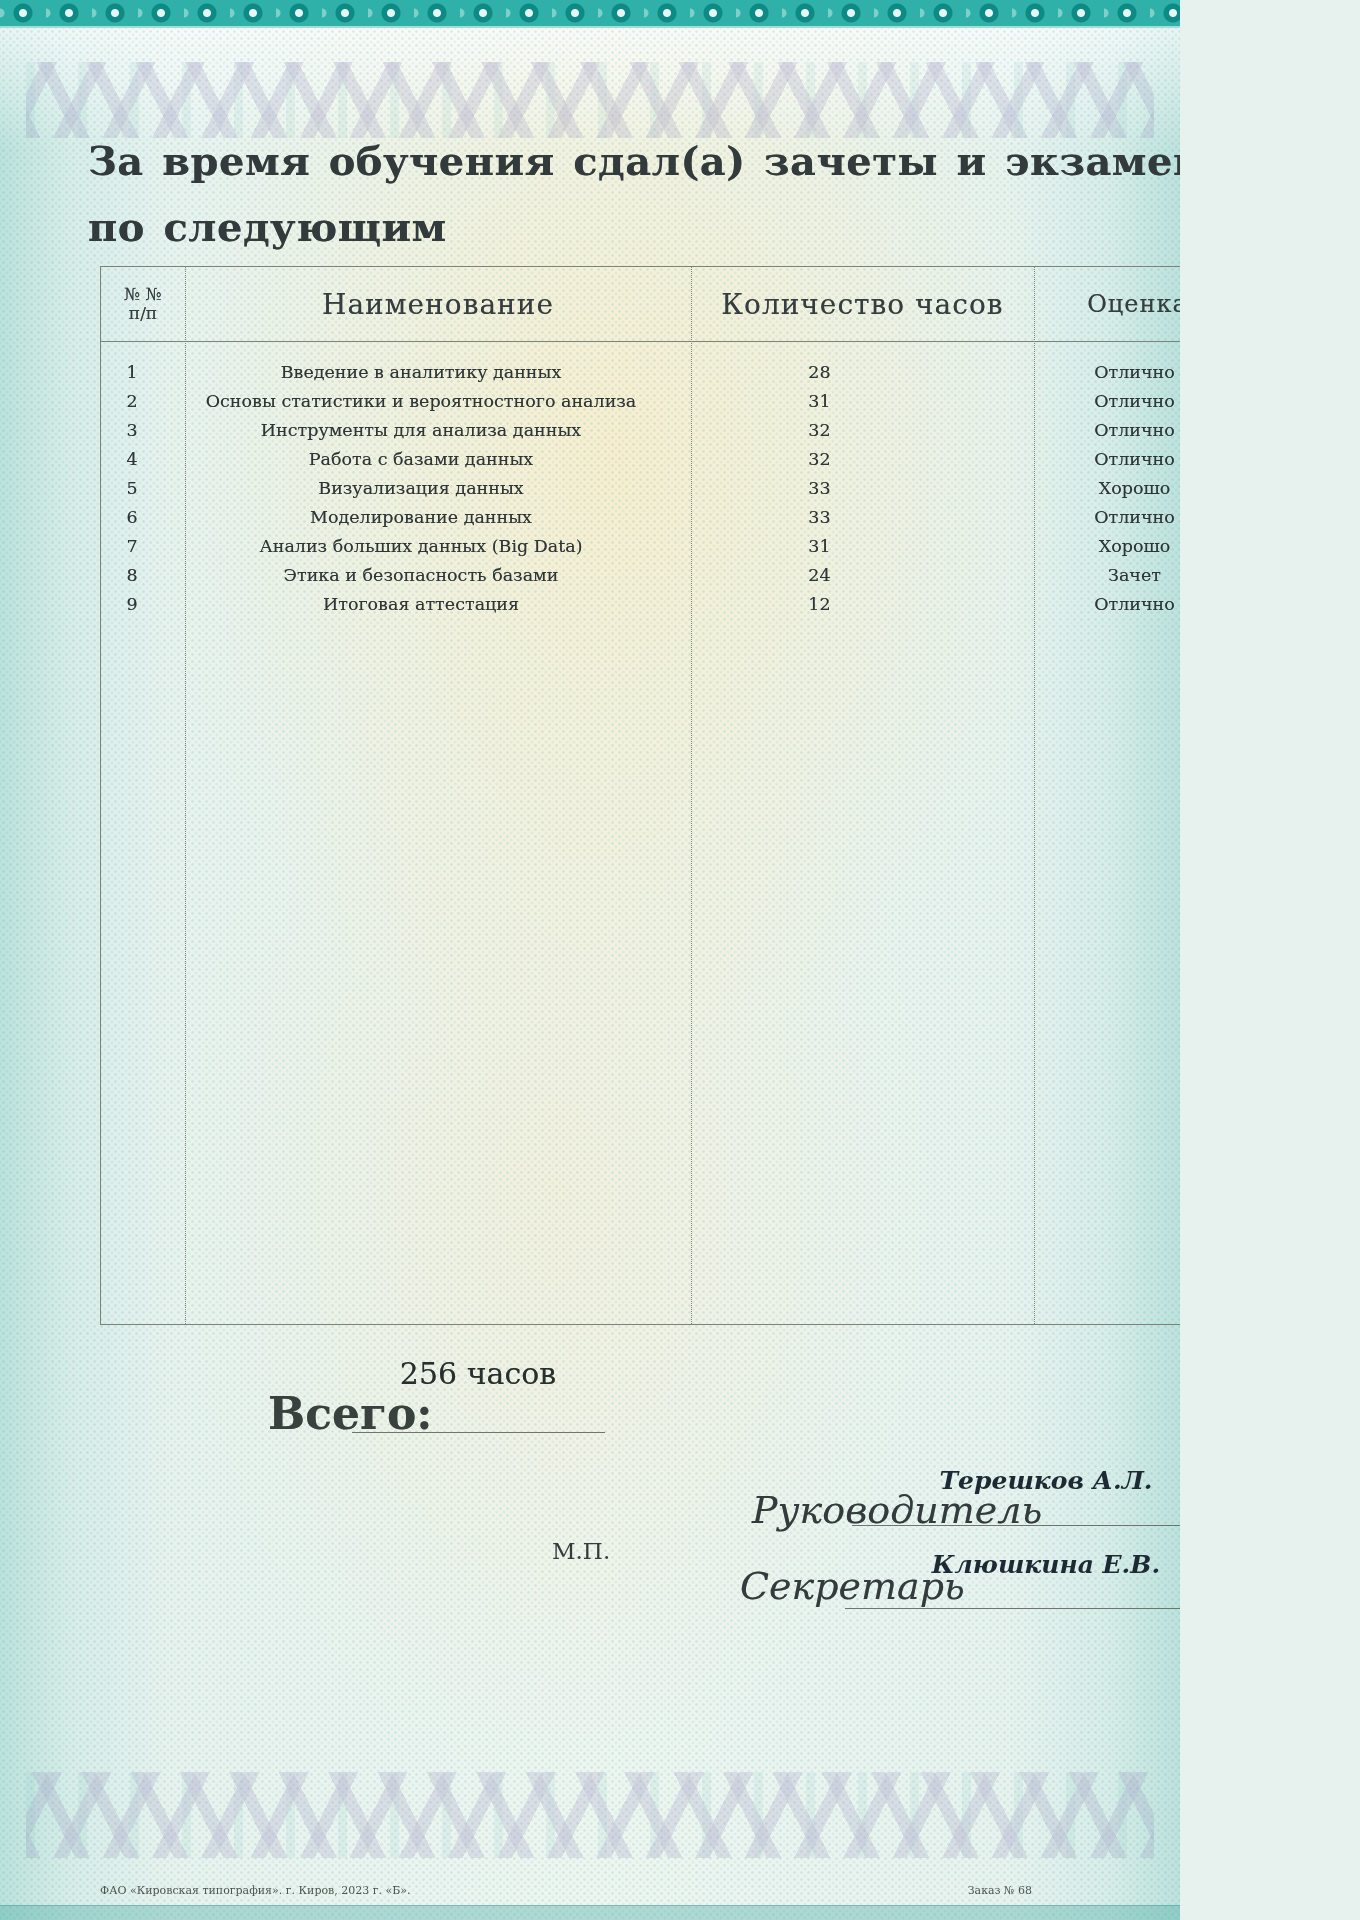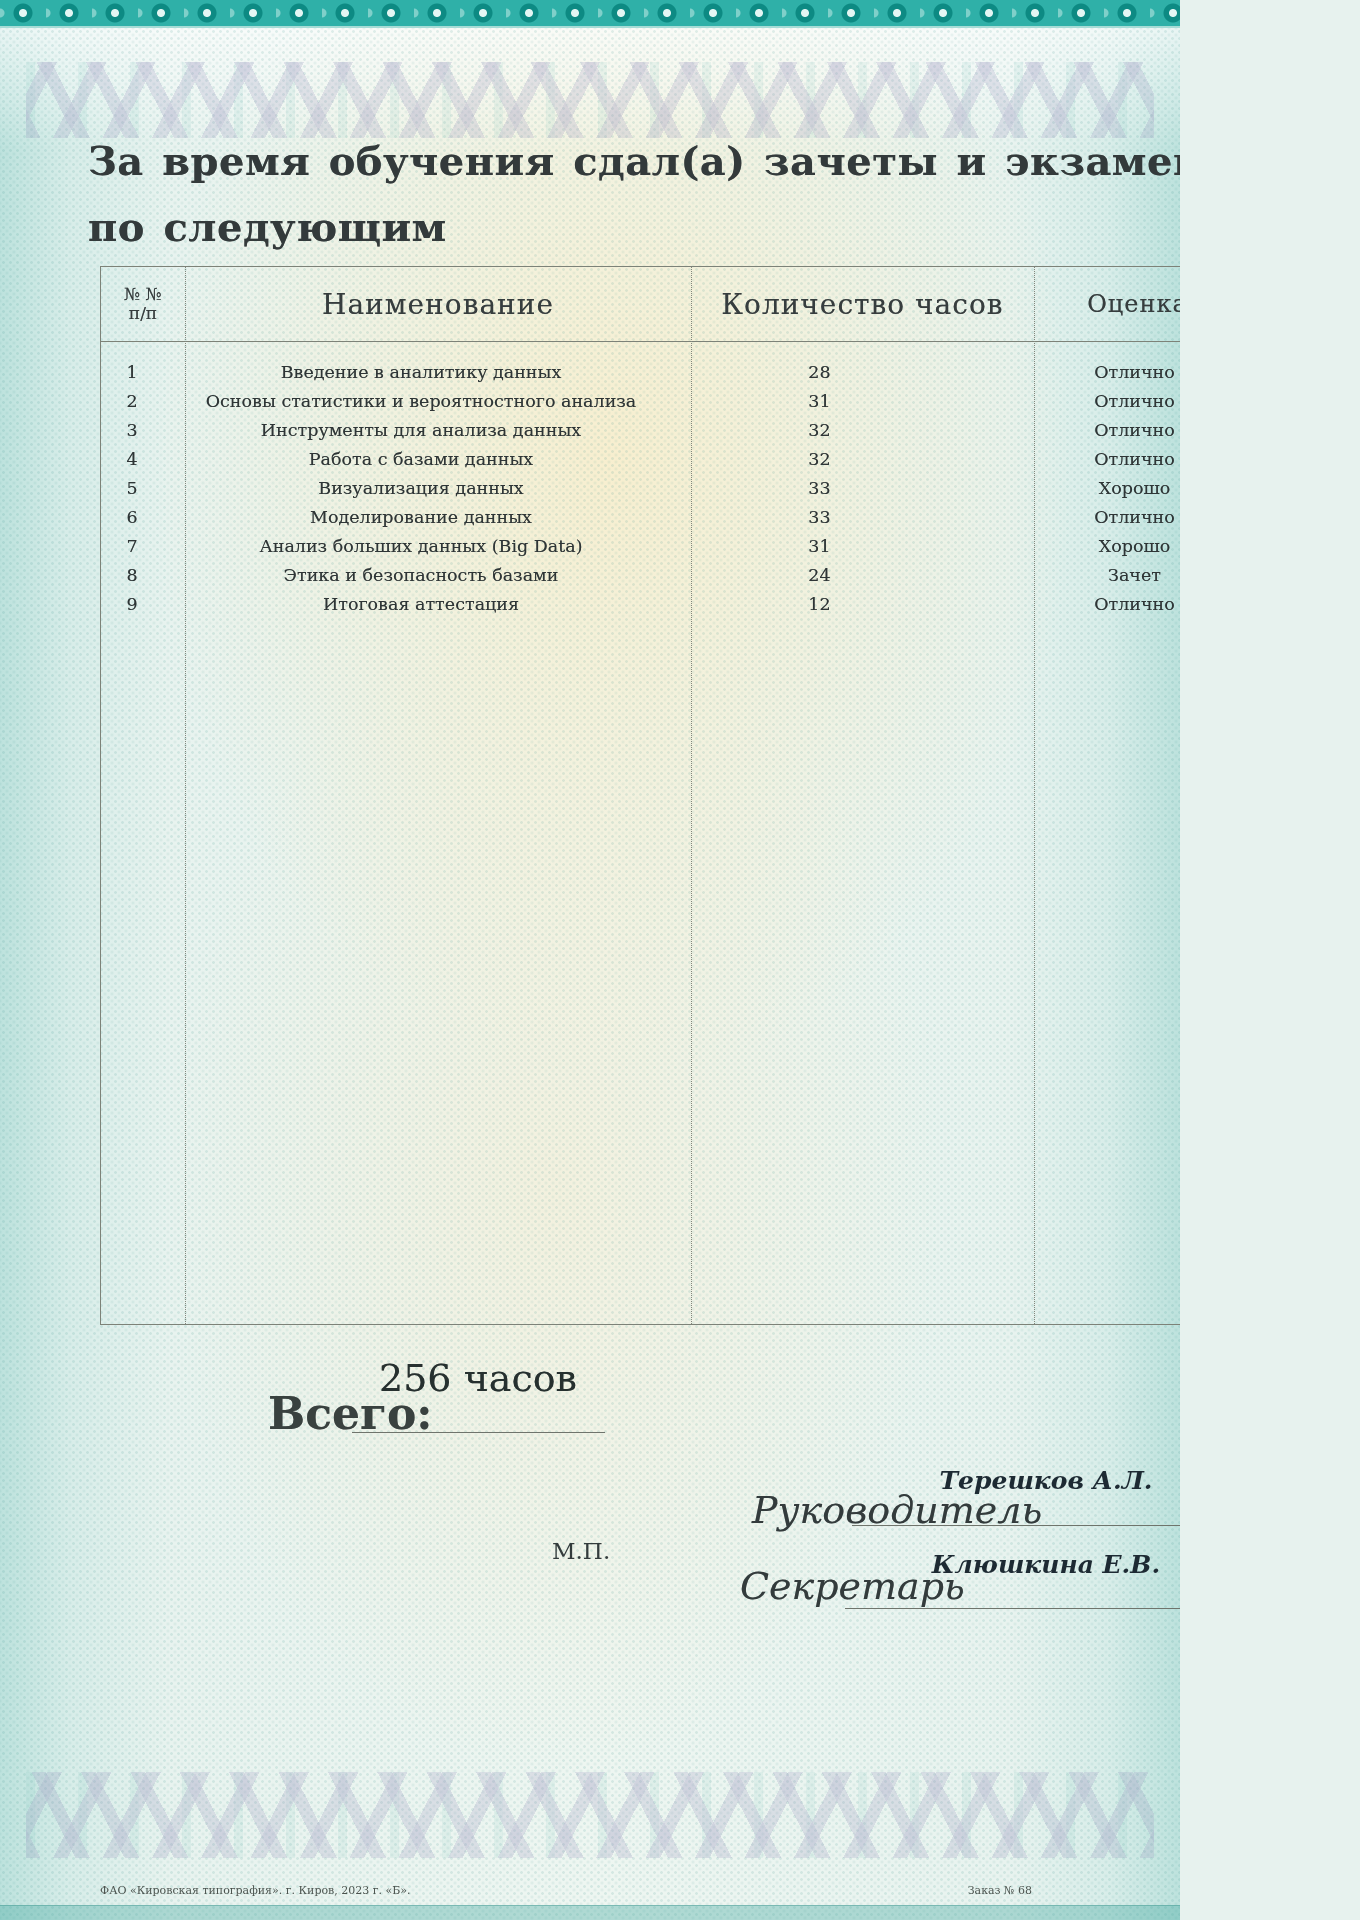--- a/index.html
+++ b/index.html
@@ -77,21 +77,21 @@
   .rows{position:absolute;left:0;right:0;top:76px;padding-top:14px;}
   .trow{display:grid;grid-template-columns:84px 506px 343px 207px;height:29px;align-items:center;}
   .c{text-align:center;font-size:17.5px;color:#2e3536;text-shadow:0 0 .4px rgba(46,53,54,.5);}
   .c-num{padding-right:22px;}
   .c-name{padding-right:34px;}
   .c-hours{padding-right:86px;}
   .c-grade{padding-right:6px;}
 
   
   .total-value{position:absolute;left:348px;top:1356px;width:260px;text-align:center;
-    font-size:38px;color:#26302f;text-shadow:0 0 .4px rgba(38,48,47,.5);}
+    font-size:30px;color:#26302f;text-shadow:0 0 .4px rgba(38,48,47,.5);}
   .total-label{position:absolute;left:268px;top:1388px;font-size:44px;color:#39413f;
     text-shadow:0 0 .5px rgba(57,65,63,.5);font-weight:bold;}
   .total-line{position:absolute;left:352px;top:1432px;width:253px;border-bottom:1.2px solid #6f746c;}
 
   
   .sig-label{font-style:italic;font-size:38px;color:#333b3c;position:absolute;
     text-shadow:0 0 .5px rgba(51,59,60,.45);}
   .sig-name{position:absolute;width:360px;text-align:center;font-style:italic;font-weight:bold;
     font-size:25px;color:#1d2a33;}
   .sig-line{position:absolute;border-bottom:1.2px solid #6f746c;}

